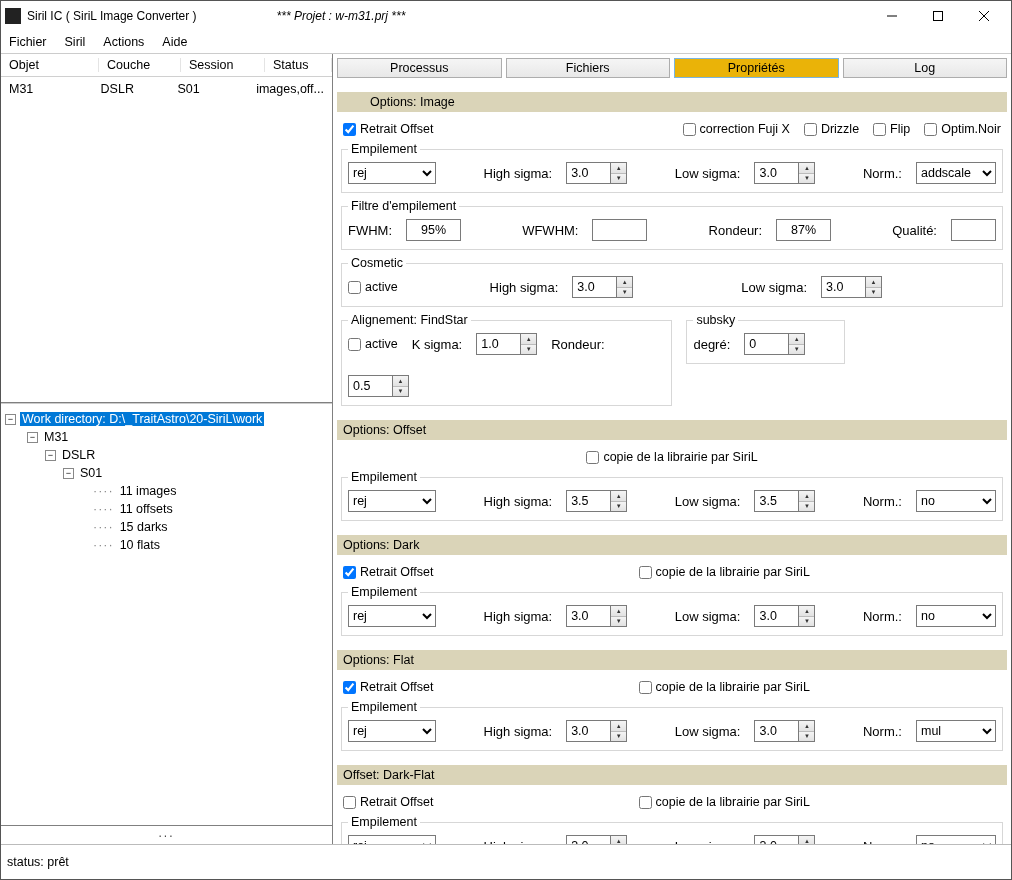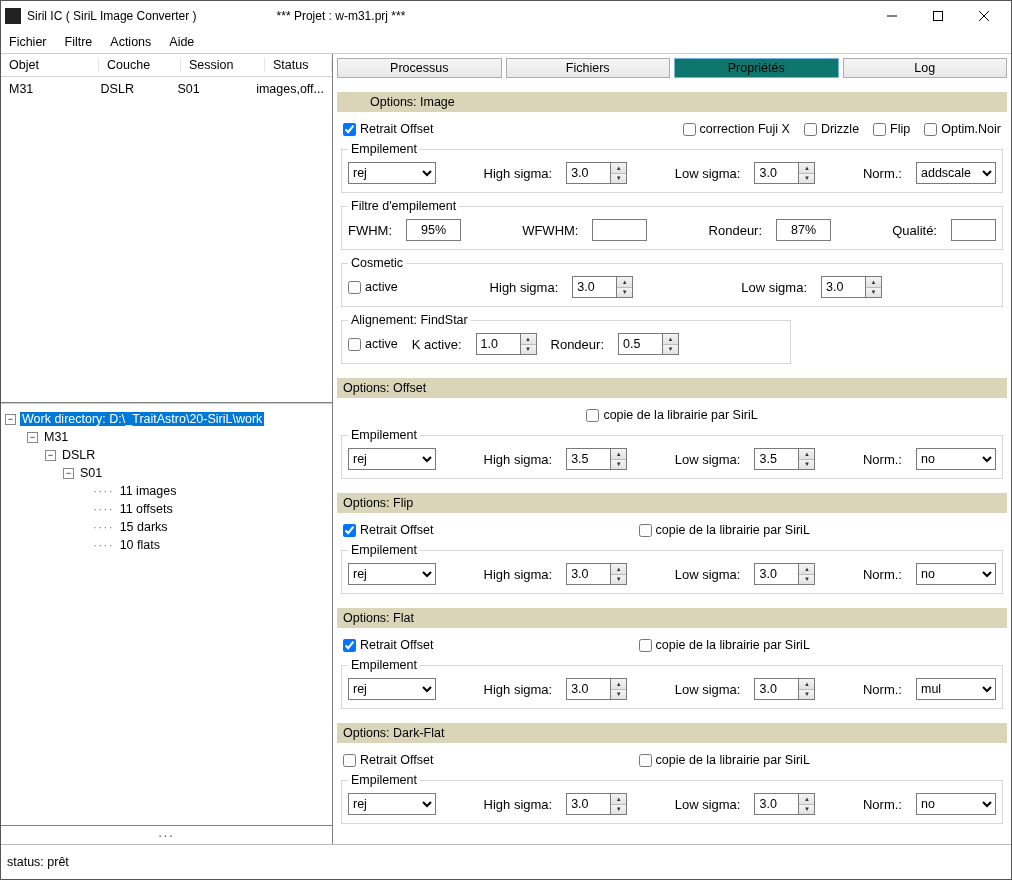--- a/index.html
+++ b/index.html
@@ -3,21 +3,21 @@
 <meta charset="utf-8">
 <style>
   * { box-sizing: border-box; font-family: "Segoe UI", Tahoma, sans-serif; }
   html, body { margin: 0; padding: 0; background: #fff; }
   body { width: 1012px; height: 880px; overflow: hidden; font-size: 12.5px; color: #000; display: flex; flex-direction: column; border: 1px solid #555; }
 
   
   .titlebar { height: 30px; display: flex; align-items: center; padding: 0 4px; }
   .titlebar .app-icon { width: 16px; height: 16px; background: #222; margin-right: 6px; }
   .titlebar .title-text { font-size: 12px; }
-  .titlebar .proj-text { margin-left: 80px; font-size: 12px; }
+  .titlebar .proj-text { margin-left: 80px; font-size: 12px; font-style: italic; }
   .titlebar .spacer { flex: 1; }
   .win-btn { width: 46px; height: 30px; display: flex; align-items: center; justify-content: center; }
   .win-btn svg { width: 10px; height: 10px; }
 
   
   .menubar { height: 22px; display: flex; align-items: center; padding: 0 8px; gap: 18px; font-size: 12.5px; }
   .menubar span { cursor: default; }
 
   
   .content { flex: 1; display: flex; border-top: 1px solid #ccc; min-height: 0; }
@@ -40,21 +40,21 @@
   .tree-label { padding: 0 2px; }
   .tree-row.sel .tree-label { background: #0078d7; color: #fff; }
   .dots { color: #888; margin-right: 4px; letter-spacing: 1px; }
   .ind1 { padding-left: 22px; } .ind2 { padding-left: 40px; } .ind3 { padding-left: 58px; } .ind4 { padding-left: 88px; }
 
   .ellipsis-bar { height: 18px; text-align: center; font-size: 12px; color: #444; letter-spacing: 2px; }
 
   
   .tabs { height: 24px; display: flex; padding: 4px 4px 0 4px; gap: 4px; }
   .tab { flex: 1; border: 1px solid #adadad; background: linear-gradient(#f5f5f5,#e8e8e8); display: flex; align-items: center; justify-content: center; font-size: 12.5px; }
-  .tab.active { background: #0f766e; border-color: #7ab5e0; }
+  .tab.active { background: #eab308; border-color: #7ab5e0; }
 
   .right-body { flex: 1; overflow-y: auto; padding: 4px 4px 4px 4px; }
 
   
   .section-head { background: #dad4b8; font-size: 12.5px; padding: 3px 6px; margin-top: 14px; }
   .section-head:first-child { margin-top: 10px; padding-left: 33px; }
 
   
   fieldset { border: 1px solid #d7d7d7; margin: 6px 4px 0 4px; padding: 4px 6px 6px 6px; }
   legend { font-size: 12.5px; padding: 0 3px; }
@@ -105,21 +105,21 @@
   <div class="win-btn">
       <svg viewBox="0 0 10 10">
         <line x1="0" y1="0" x2="10" y2="10" stroke="#000"></line>
         <line x1="10" y1="0" x2="0" y2="10" stroke="#000"></line>
       </svg>
     </div>
 </div>
 
 <div class="menubar">
   <span>Fichier</span>
-  <span>Filtre</span>
+  <span>Siril</span>
   <span>Actions</span>
   <span>Aide</span>
 </div>
 
 <div class="content">
 
   <div class="left-pane">
     <div class="obj-table">
       <div class="obj-head">
         <div class="c1">Objet</div>
@@ -291,38 +291,51 @@
       </fieldset>
 
       <div class="row" style="margin:6px 4px 0 4px; align-items:flex-start;">
         <fieldset style="flex:2.2; margin:0;">
           <legend>Alignement: FindStar</legend>
           <div class="row">
             <label class="cb">
                 <input type="checkbox" style="">
                 <span>active</span>
               </label>
-            <span class="lbl">K active:</span>
+            <span class="lbl">K sigma:</span>
             <span class="numgrp">
                 <input value="1.0" style="">
                 <span class="spin">
                   <div>▲</div>
                   <div>▼</div>
                 </span>
               </span>
             <span class="lbl">Rondeur:</span>
             <span class="numgrp">
                 <input value="0.5" style="">
                 <span class="spin">
                   <div>▲</div>
                   <div>▼</div>
                 </span>
               </span>
           </div>
         </fieldset>
+        <fieldset style="flex:1; margin:0;">
+          <legend>subsky</legend>
+          <div class="row">
+            <span class="lbl">degré:</span>
+            <span class="numgrp">
+                <input value="0" style="">
+                <span class="spin">
+                  <div>▲</div>
+                  <div>▼</div>
+                </span>
+              </span>
+          </div>
+        </fieldset>
         <div style="flex:1;"></div>
       </div>
 
       <div class="section-head">Options: Offset</div>
       <div class="row" style="padding:8px 6px 0 6px; justify-content:center;">
         <div style="flex:1;"></div>
         <label class="cb">
             <input type="checkbox" style="">
             <span>copie de la librairie par SiriL</span>
           </label>
@@ -349,21 +362,21 @@
                 <div>▲</div>
                 <div>▼</div>
               </span>
             </span>
           <div class="gap-grow"></div>
           <span class="lbl">Norm.:</span>
           <select class="sel-norm"><option>no</option></select>
         </div>
       </fieldset>
 
-      <div class="section-head">Options: Flip</div>
+      <div class="section-head">Options: Dark</div>
       <div class="row" style="padding:8px 6px 0 6px;">
         <label class="cb">
             <input type="checkbox" checked="" style="">
             <span>Retrait Offset</span>
           </label>
         <div class="gap-grow"></div>
         <label class="cb">
             <input type="checkbox" style="">
             <span>copie de la librairie par SiriL</span>
           </label>
@@ -431,21 +444,21 @@
                 <div>▲</div>
                 <div>▼</div>
               </span>
             </span>
           <div class="gap-grow"></div>
           <span class="lbl">Norm.:</span>
           <select class="sel-norm"><option>mul</option></select>
         </div>
       </fieldset>
 
-      <div class="section-head">Options: Dark-Flat</div>
+      <div class="section-head">Offset: Dark-Flat</div>
       <div class="row" style="padding:8px 6px 0 6px;">
         <label class="cb">
             <input type="checkbox" style="">
             <span>Retrait Offset</span>
           </label>
         <div class="gap-grow"></div>
         <label class="cb">
             <input type="checkbox" style="">
             <span>copie de la librairie par SiriL</span>
           </label>

